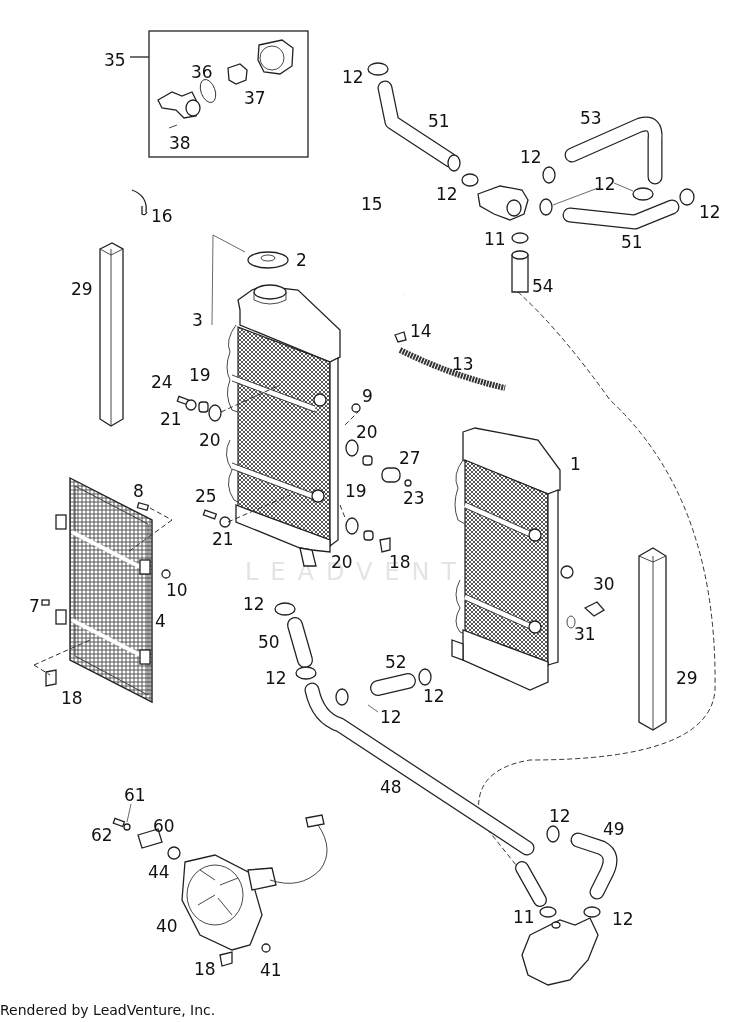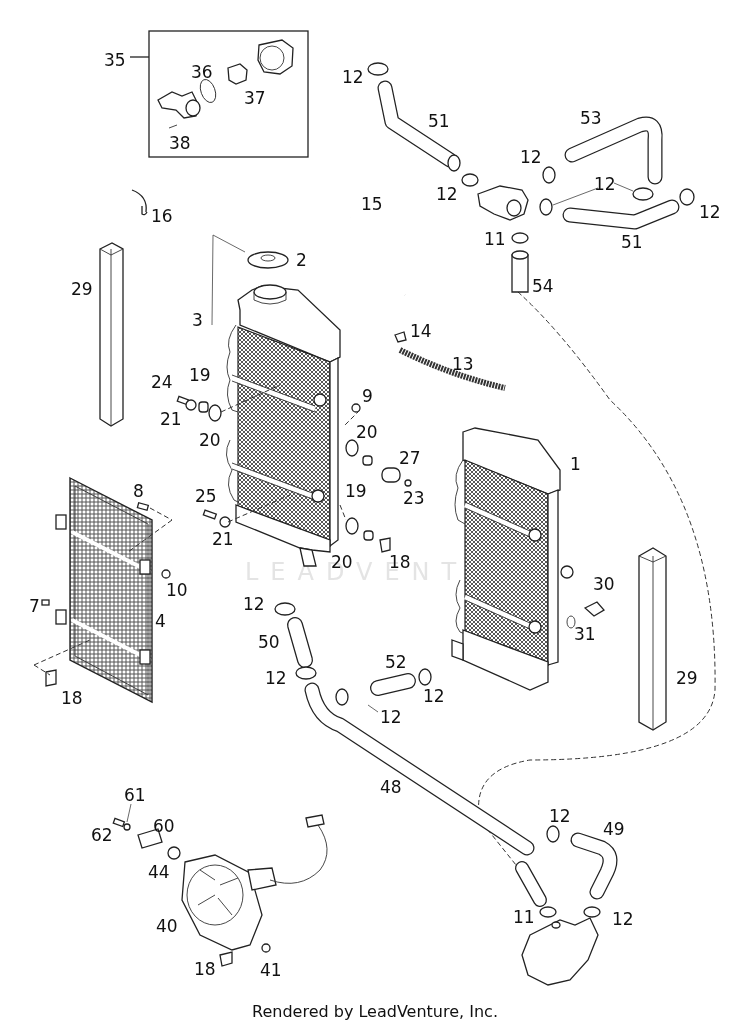--- a/index.html
+++ b/index.html
@@ -8,22 +8,22 @@
   #diagram { position:absolute; left:0; top:0; width:750px; height:1022px; }
   .ln { fill:none; stroke:#222; stroke-width:1.3; }
   .thin { fill:none; stroke:#333; stroke-width:0.9; }
   .lead { fill:none; stroke:#444; stroke-width:0.8; }
   .dash { fill:none; stroke:#333; stroke-width:1; stroke-dasharray:5 3; }
   .part { fill:#fff; stroke:#222; stroke-width:1.3; }
   .core { fill:url(#mesh); stroke:#222; stroke-width:1.2; }
   .grille { fill:url(#mesh2); stroke:#222; stroke-width:1.4; }
   .callout { font-family:"DejaVu Sans", sans-serif; font-size:17px; fill:#111; }
   .watermark { font-family:"DejaVu Sans", sans-serif; font-size:24px; letter-spacing:12px; fill:#e4e4e4; }
-  .footer { position:absolute; left:0; width:750px; top:1002px; text-align:center;
-            font-family:"DejaVu Sans", sans-serif; font-size:16px; color:#111; }
+  .footer { position:absolute; left:0; width:750px; top:1002px; 
+            font-family:"DejaVu Sans", sans-serif; font-size:14px; color:#111; }
 </style>
 </head>
 <body>
 
 <svg id="diagram" viewBox="0 0 750 1022" xmlns="http://www.w3.org/2000/svg">
   <defs>
     <pattern id="mesh" width="4" height="4" patternUnits="userSpaceOnUse">
       <rect width="4" height="4" fill="#fff"></rect>
       <path d="M0 0 L4 4 M4 0 L0 4" stroke="#444" stroke-width="0.9"></path>
     </pattern>

